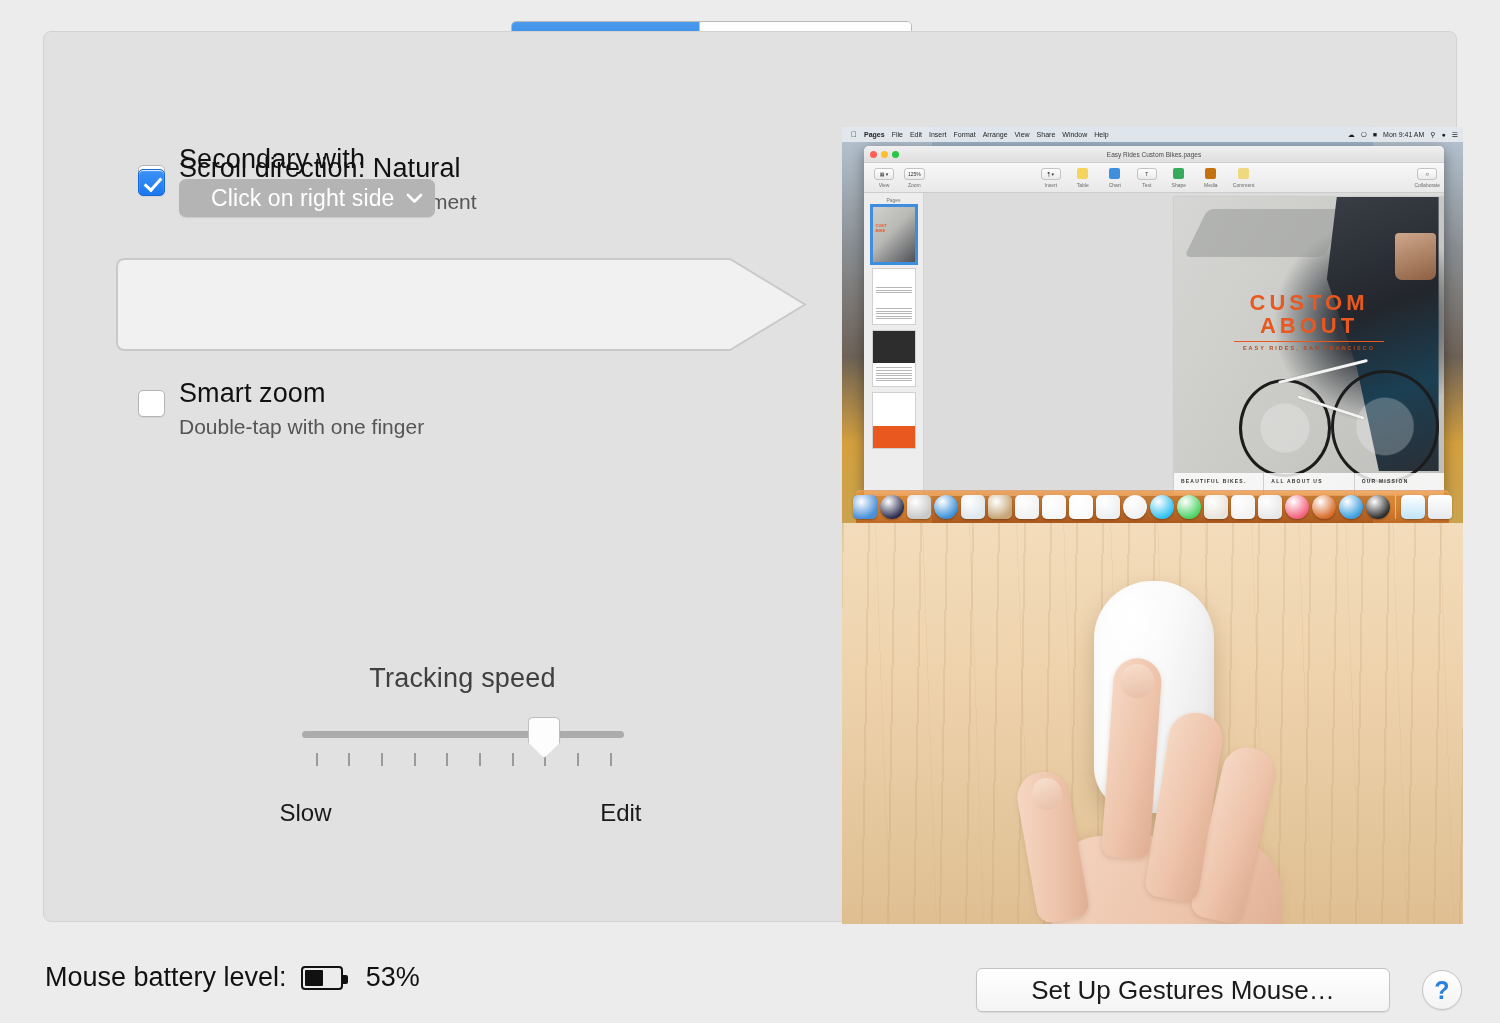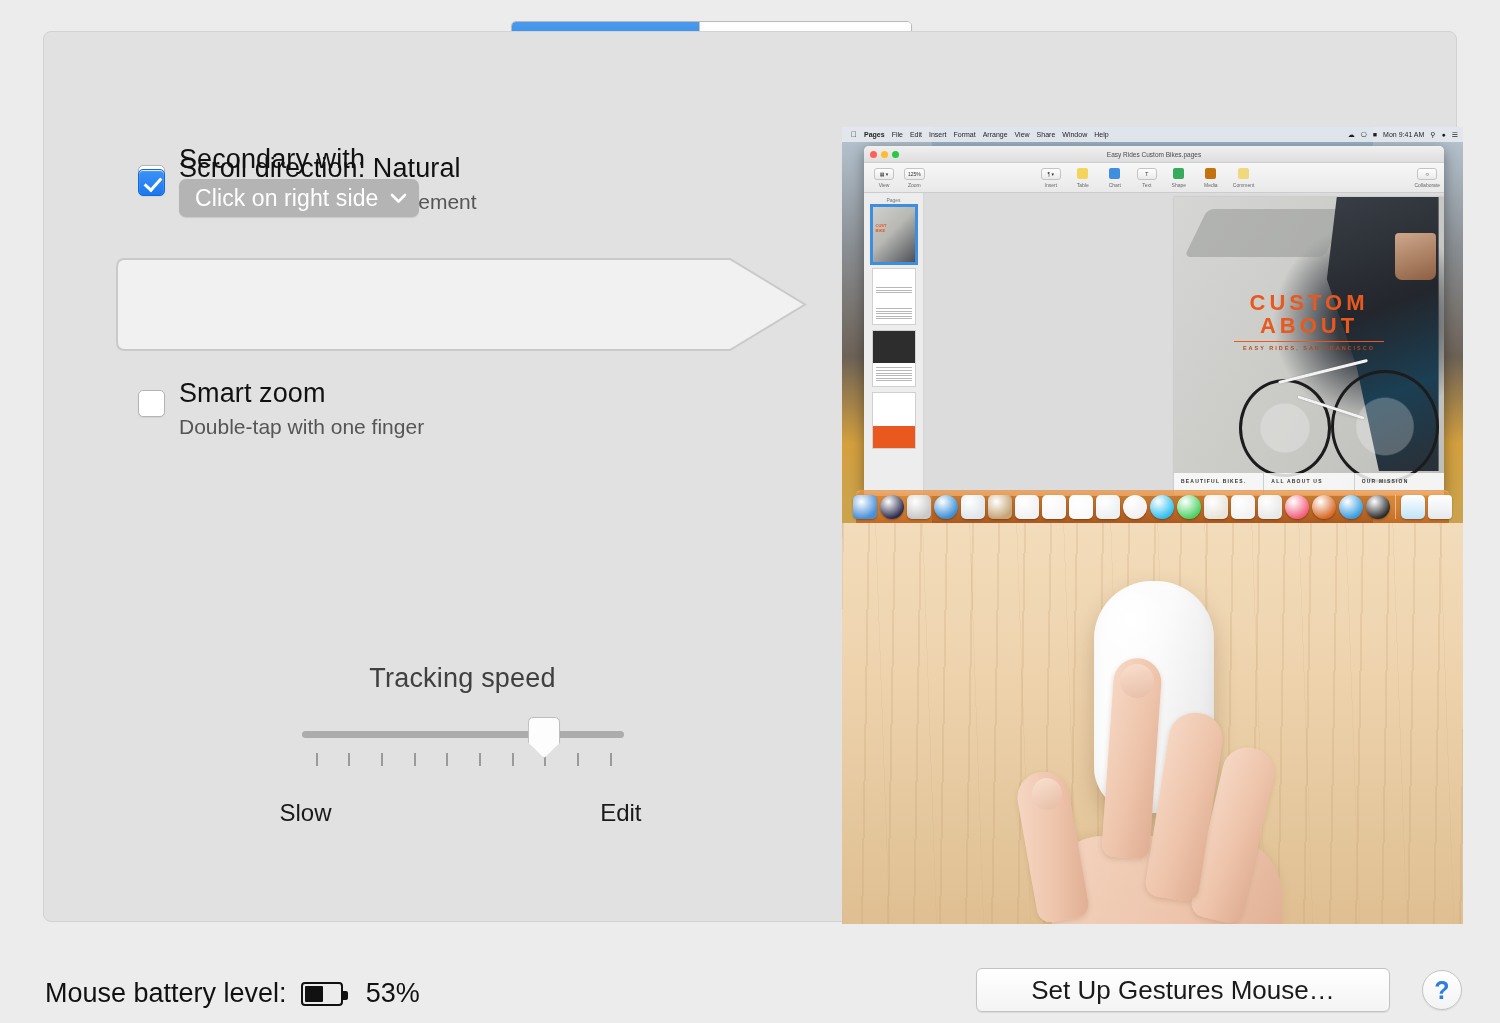--- a/index.html
+++ b/index.html
@@ -77,21 +77,21 @@
     width: 700px; height: 107px;
   }
   .callout-bg { position: absolute; inset: 0; }
   .row-secondary {
     position: absolute; left: 48px; top: 24px; z-index: 2;
   }
   .row-secondary .cbox { margin-top: 27px; }
 
   .popup {
     display: inline-flex; align-items: center;
-    height: 38px; padding: 0 12px 0 16px; margin-top: 3px;
+    height: 38px; padding: 0 12px 0 32px; margin-top: 3px;
     background: #b4b4b4; border-radius: 7px;
     color: #fff; font-size: 23px; letter-spacing: .1px;
     box-shadow: 0 1px 1px rgba(0,0,0,.10);
   }
   .popup .chev { margin-left: 12px; display: inline-flex; }
 
   
   .row-smart { position: absolute; left: 48px; top: 258px; }
   .row-smart .cbox { margin-top: 14px; }
 
@@ -321,21 +321,21 @@
     position: absolute; left: 40px; top: 178px; width: 230px; height: 150px;
     background: linear-gradient(120deg,#f4d4c0 0%,#ecc3a9 60%,#dca98d 100%);
     border-radius: 50px 60px 20px 20px;
     box-shadow: 0 -3px 10px rgba(160,110,80,.15);
   }
 
   
   .bottom { position: absolute; left: 0; top: 952px; width: 1500px; height: 71px; }
   .battery-line {
     position: absolute; left: 45px; top: 10px;
-    display: flex; align-items: center; font-size: 27px; color: #111; margin-top: 16px;
+    display: flex; align-items: center; font-size: 27px; color: #111;
   }
   .batt {
     position: relative; width: 42px; height: 24px;
     border: 2px solid #111; border-radius: 4px; margin: 0 5px 0 14px;
   }
   .batt-fill { position: absolute; left: 2px; top: 2px; bottom: 2px; background: #111; border-radius: 1px; }
   .batt-cap {
     position: absolute; right: -7px; top: 7px; width: 5px; height: 9px;
     background: #111; border-radius: 0 2px 2px 0;
   }

